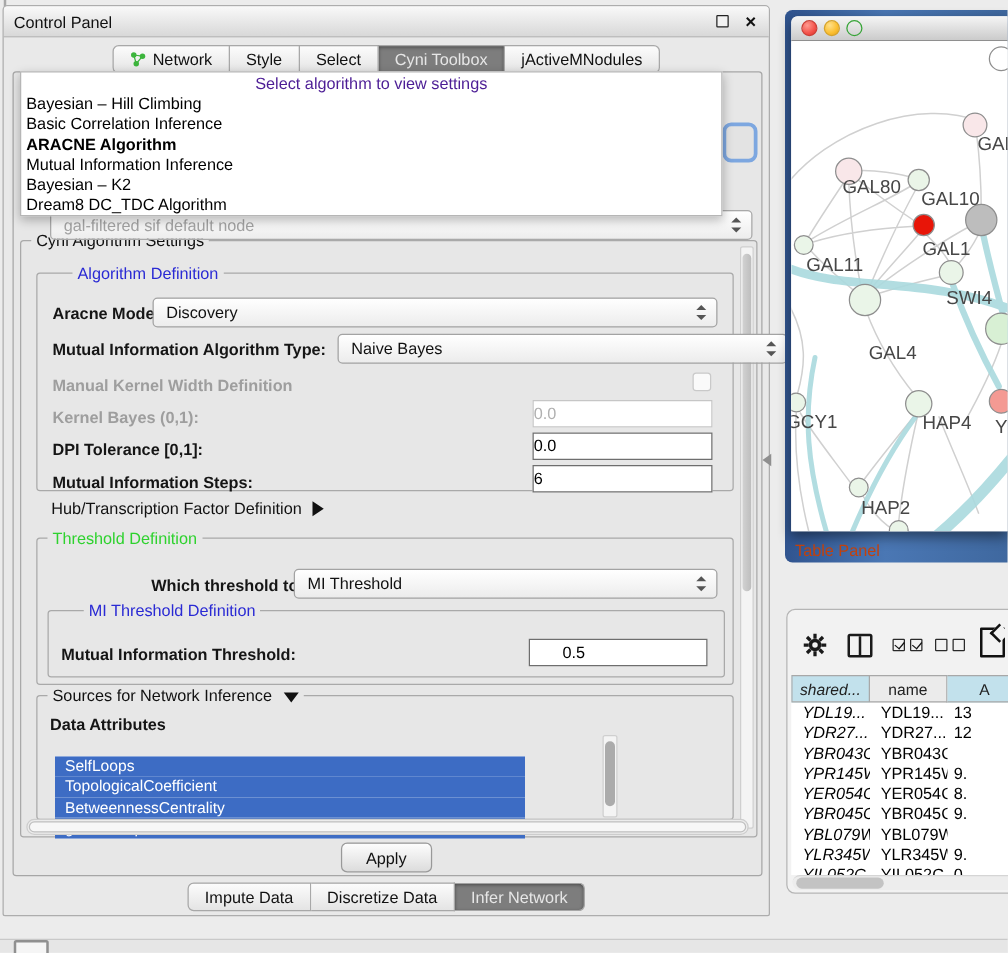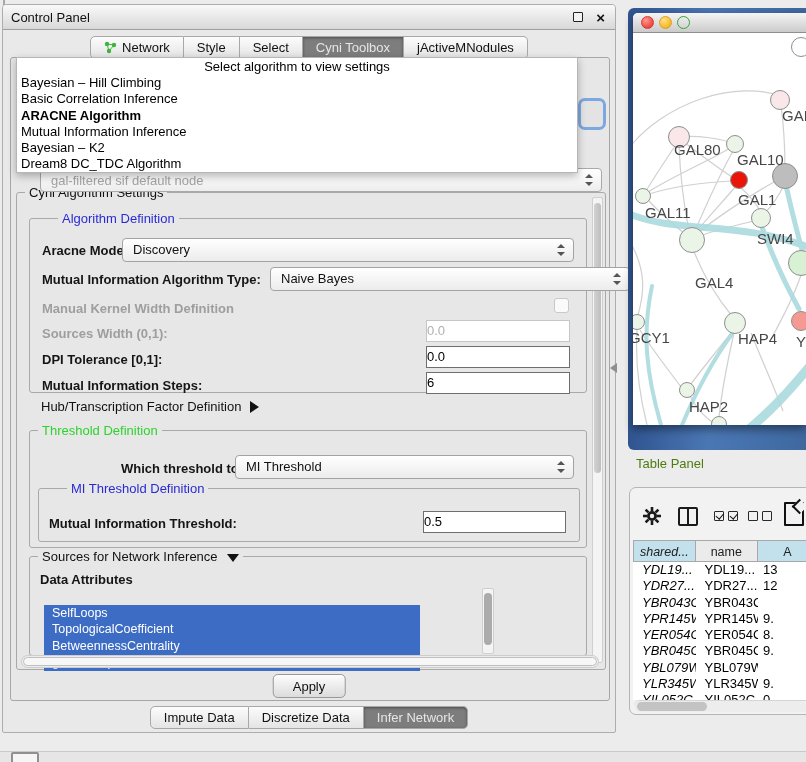--- a/index.html
+++ b/index.html
@@ -25,21 +25,21 @@
   .seg:last-child{border-radius:0 5px 5px 0;}
   .seg.sel{background:var(--tab-dark);color:#e6e6e6;box-shadow:inset 0 1px 3px rgba(0,0,0,.4);}
 
   
   .cp-body{position:absolute;left:7px;top:52px;width:600px;height:644px;background:#e7e7e7;
       border:1px solid #a6a6a6;border-radius:3px;}
 
   
   .popup{position:absolute;left:13px;top:52px;width:562px;height:116px;background:#fff;
       border:1px solid #b6b6b6;z-index:40;box-shadow:0 3px 8px rgba(0,0,0,.28);}
-  .dd-placeholder{height:17px;line-height:18px;text-align:center;color:#000000;font-size:13px;}
+  .dd-placeholder{height:17px;line-height:18px;text-align:center;color:#4c1d95;font-size:13px;}
   .dd-item{height:16.3px;line-height:16.3px;font-size:13px;color:#000;padding-left:4px;white-space:nowrap;}
   .dd-bold{font-weight:bold;}
 
   
   .ghost-combo{position:absolute;left:37px;top:163px;width:562px;height:24px;z-index:5;
       background:linear-gradient(#fff,#ededed);border:1px solid #a9a9a9;border-radius:4px;
       font-size:13px;line-height:23px;color:#a3a3a3;padding-left:10px;}
   .focus-frag{position:absolute;left:575px;top:93px;width:28px;height:32px;z-index:4;
       border:3px solid #7da7e0;border-radius:7px;background:#e3e3e3;}
 
@@ -90,21 +90,21 @@
       border-radius:5px 0 0 0;box-shadow:0 4px 10px rgba(0,0,0,.45);}
   .net-titlebar{position:absolute;left:0;top:0;right:0;height:20px;border-radius:5px 0 0 0;
       background:linear-gradient(#f5f5f5,#cbcbcb);border-bottom:1px solid #8f8f8f;}
   .light{position:absolute;top:3px;width:13px;height:13px;border-radius:50%;}
   .net-canvas{position:absolute;left:0;top:20px;right:0;bottom:0;background:#fff;overflow:hidden;}
   .net-canvas svg{position:absolute;left:0;top:0;z-index:1;}
   .node{position:absolute;border:1.3px solid #8e8e8e;border-radius:50%;z-index:2;}
   .node-label{position:absolute;font-size:15px;color:#474747;white-space:nowrap;z-index:3;}
 
   
-  .tp-label{position:absolute;left:636px;top:456px;font-size:13px;color:#4d7c0f;}
+  .tp-label{position:absolute;left:636px;top:433px;font-size:13px;color:#c2410c;}
   .table-panel{position:absolute;left:629px;top:487px;width:190px;height:228px;background:#f2f2f2;
       border:1px solid #b5b5b5;border-radius:7px;}
   .gear-icon{position:absolute;left:12px;top:18px;}
   .col-icon{position:absolute;left:48px;top:19px;width:20px;height:19px;border:2.4px solid #1a1a1a;border-radius:2px;}
   .col-icon::after{content:"";position:absolute;left:6.5px;top:0;bottom:0;width:2.4px;background:#1a1a1a;}
   .pair{position:absolute;top:23px;display:flex;gap:4px;}
   .pair .bx{width:10px;height:10px;border:1.6px solid #2a2a2a;border-radius:1px;position:relative;}
   .pair.checked .bx::after{content:"";position:absolute;left:1px;top:1px;width:6px;height:3.5px;border-left:1.8px solid #111;border-bottom:1.8px solid #111;transform:rotate(-50deg);}
   .doc-icon{position:absolute;left:154px;top:14px;width:20px;height:24px;border:2.6px solid #111;border-radius:1px;background:#f2f2f2;}
   .doc-icon::after{content:"";position:absolute;right:-3px;top:-3px;width:9px;height:9px;background:#f2f2f2;border-left:2.6px solid #111;border-bottom:2.6px solid #111;transform:rotate(45deg);}
@@ -198,21 +198,21 @@
         <span class="ctext">Discovery</span>
         <span class="carrows"></span>
       </div>
       <span class="flabel" style="left:12px;top:53px;">Mutual Information Algorithm Type:</span>
       <div class="combo" style="left:240px;top:48px;width:360px;height:24px;">
         <span class="ctext">Naive Bayes</span>
         <span class="carrows"></span>
       </div>
       <span class="flabel disabled" style="left:12px;top:82px;">Manual Kernel Width Definition</span>
       <div class="cbox" style="left:524px;top:79px;"></div>
-      <span class="flabel disabled" style="left:12px;top:107px;">Sources Width (0,1):</span>
+      <span class="flabel disabled" style="left:12px;top:107px;">Kernel Bayes (0,1):</span>
       <div class="tfield disabled" style="left:396px;top:101px;width:144px;height:22px;">0.0</div>
       <span class="flabel" style="left:12px;top:133px;">DPI Tolerance [0,1]:</span>
       <div class="tfield" style="left:396px;top:127px;width:144px;height:22px;">0.0</div>
       <span class="flabel" style="left:12px;top:159px;">Mutual Information Steps:</span>
       <div class="tfield" style="left:396px;top:153px;width:144px;height:22px;">6</div>
     </div>
 
     <div class="hub-row" style="left:24px;top:206px;">
       <span>Hub/Transcription Factor Definition</span>
       <span class="tri-right"></span>
@@ -221,21 +221,21 @@
     <div class="group" style="left:12px;top:237px;width:558px;height:118px;">
       <span class="gtitle green">Threshold Definition</span>
       <span class="flabel" style="left:57px;top:30px;margin-left:34px;">Which threshold to use:</span>
       <div class="combo" style="left:205px;top:24px;width:339px;height:24px;">
         <span class="ctext">MI Threshold</span>
         <span class="carrows"></span>
       </div>
       <div class="group" style="left:8px;top:57px;width:542px;height:54px;">
         <span class="gtitle blue">MI Threshold Definition</span>
         <span class="flabel" style="left:10px;top:27px;">Mutual Information Threshold:</span>
-        <div class="tfield" style="left:384px;top:22px;width:143px;height:22px;">0.5</div>
+        <div class="tfield" style="left:384px;top:22px;width:143px;height:22px;padding-left:26px;">0.5</div>
       </div>
     </div>
 
     <div class="group" style="left:12px;top:363px;width:558px;height:100px;">
       <span class="gtitle">
         <span>Sources for Network Inference</span>
         <span class="tri-down" style="margin-left:6px;"></span>
       </span>
       <span class="flabel" style="left:10px;top:15px;">Data Attributes</span>
       <div class="attr-list" style="left:14px;top:48px;width:376px;height:66px;">

